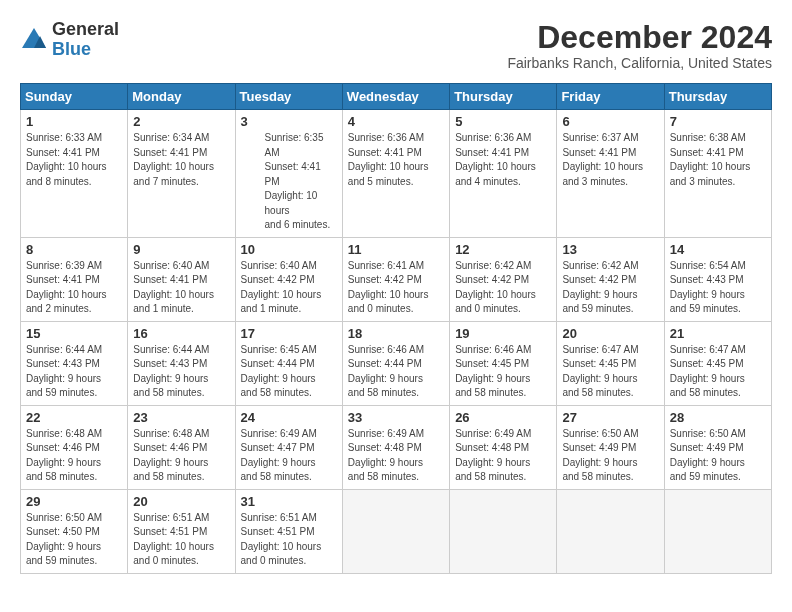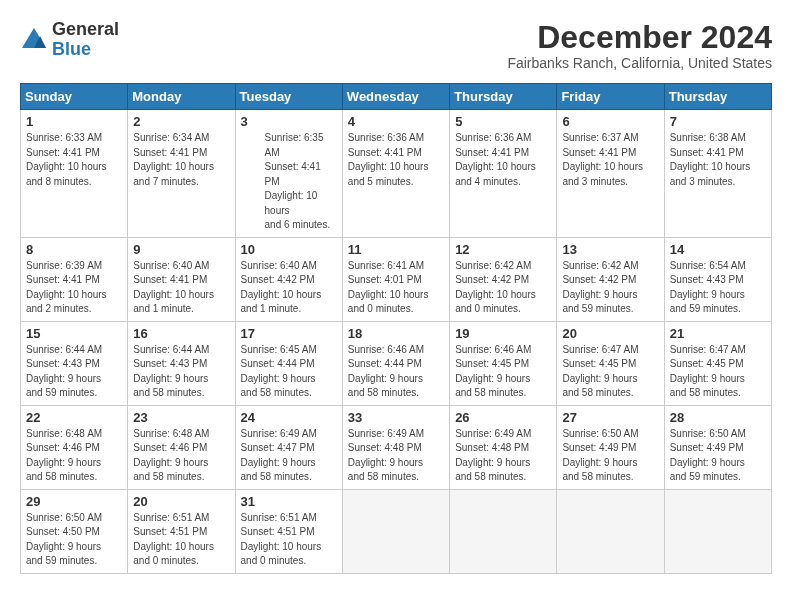--- a/index.html
+++ b/index.html
@@ -201,21 +201,21 @@
           <td>
             <span class="day-number">10</span>
             <div class="day-info" style="white-space: pre-line;">Sunrise: 6:40 AM
 Sunset: 4:42 PM
 Daylight: 10 hours
 and 1 minute.</div>
           </td>
           <td>
             <span class="day-number">11</span>
             <div class="day-info" style="white-space: pre-line;">Sunrise: 6:41 AM
-Sunset: 4:01 PM
+Sunset: 4:42 PM
 Daylight: 10 hours
 and 0 minutes.</div>
           </td>
           <td>
             <span class="day-number">12</span>
             <div class="day-info" style="white-space: pre-line;">Sunrise: 6:42 AM
 Sunset: 4:42 PM
 Daylight: 10 hours
 and 0 minutes.</div>
           </td>

